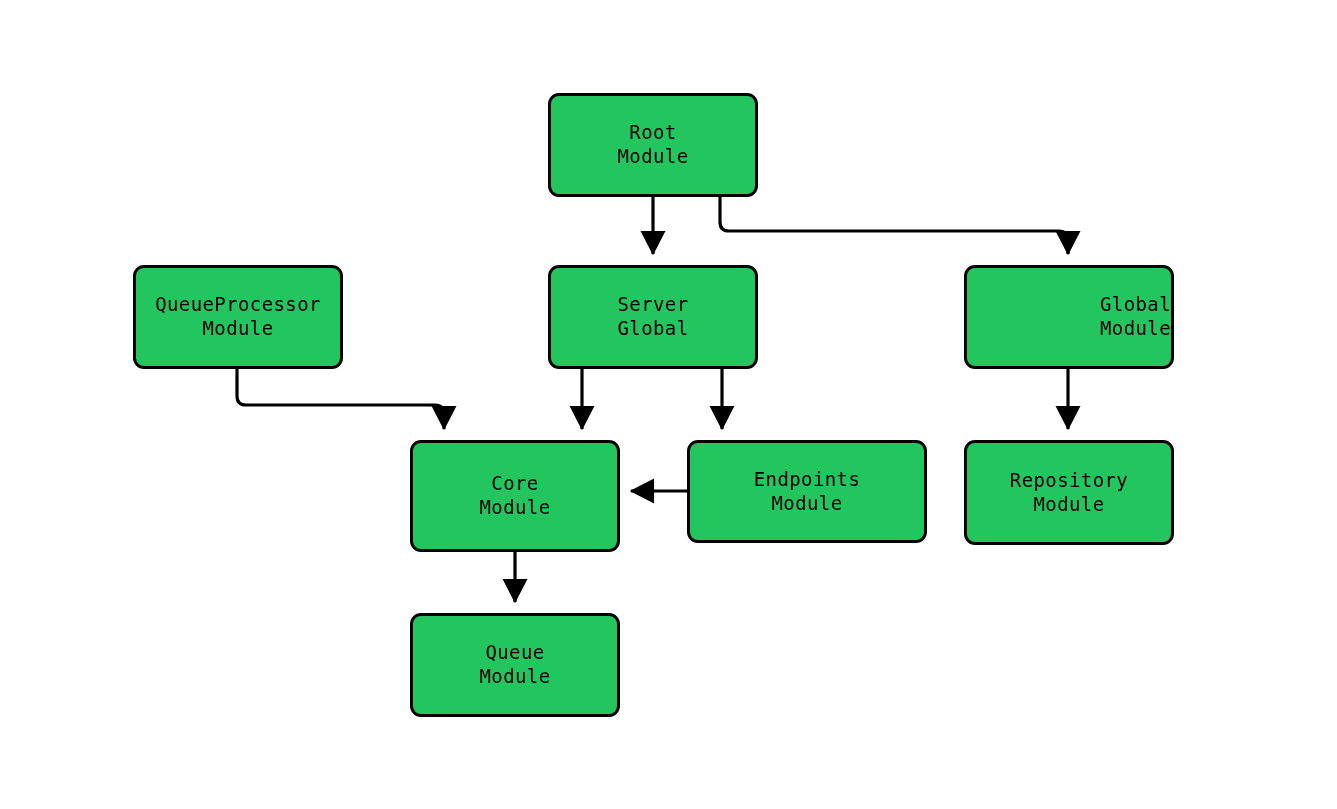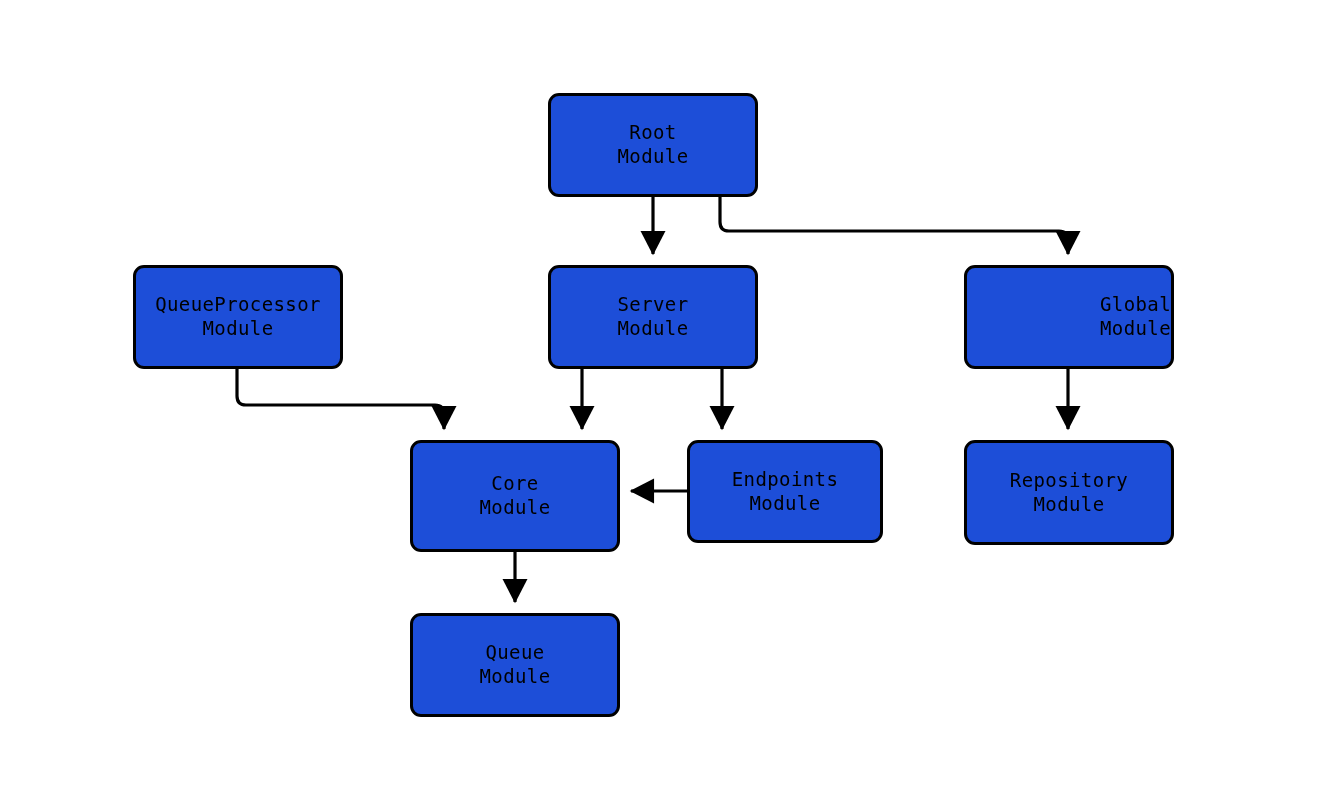--- a/index.html
+++ b/index.html
@@ -23,21 +23,21 @@
   #edge-layer {
     position: absolute;
     left: 0;
     top: 0;
     width: 1337px;
     height: 809px;
   }
   .node {
     position: absolute;
     box-sizing: border-box;
-    background: #1d4ed8;
+    background: #22c55e;
     border: 3px solid #000000;
     border-radius: 11px;
     display: flex;
     align-items: center;
     justify-content: center;
     z-index: 2;
   }
   .node-label {
     text-align: center;
     color: #000000;
@@ -85,34 +85,34 @@
 Module</span>
   </div>
 
   <div class="node" style="left:133px; top:265px; width:210px; height:104px;align-items:center;">
     <span class="node-label">QueueProcessor
 Module</span>
   </div>
 
   <div class="node" style="left:548px; top:265px; width:210px; height:104px;">
     <span class="node-label">Server
-Module</span>
+Global</span>
   </div>
 
   <div class="node" style="left:964px; top:265px; width:210px; height:104px;justify-content:flex-end;">
     <span class="node-label">Global
 Module</span>
   </div>
 
   <div class="node" style="left:410px; top:440px; width:210px; height:112px;">
     <span class="node-label">Core
 Module</span>
   </div>
 
-  <div class="node" style="left:687px; top:440px; width:196px; height:103px;">
+  <div class="node" style="left:687px; top:440px; width:240px; height:103px;">
     <span class="node-label">Endpoints
 Module</span>
   </div>
 
   <div class="node" style="left:964px; top:440px; width:210px; height:105px;">
     <span class="node-label">Repository
 Module</span>
   </div>
 
   <div class="node" style="left:410px; top:613px; width:210px; height:104px;">

